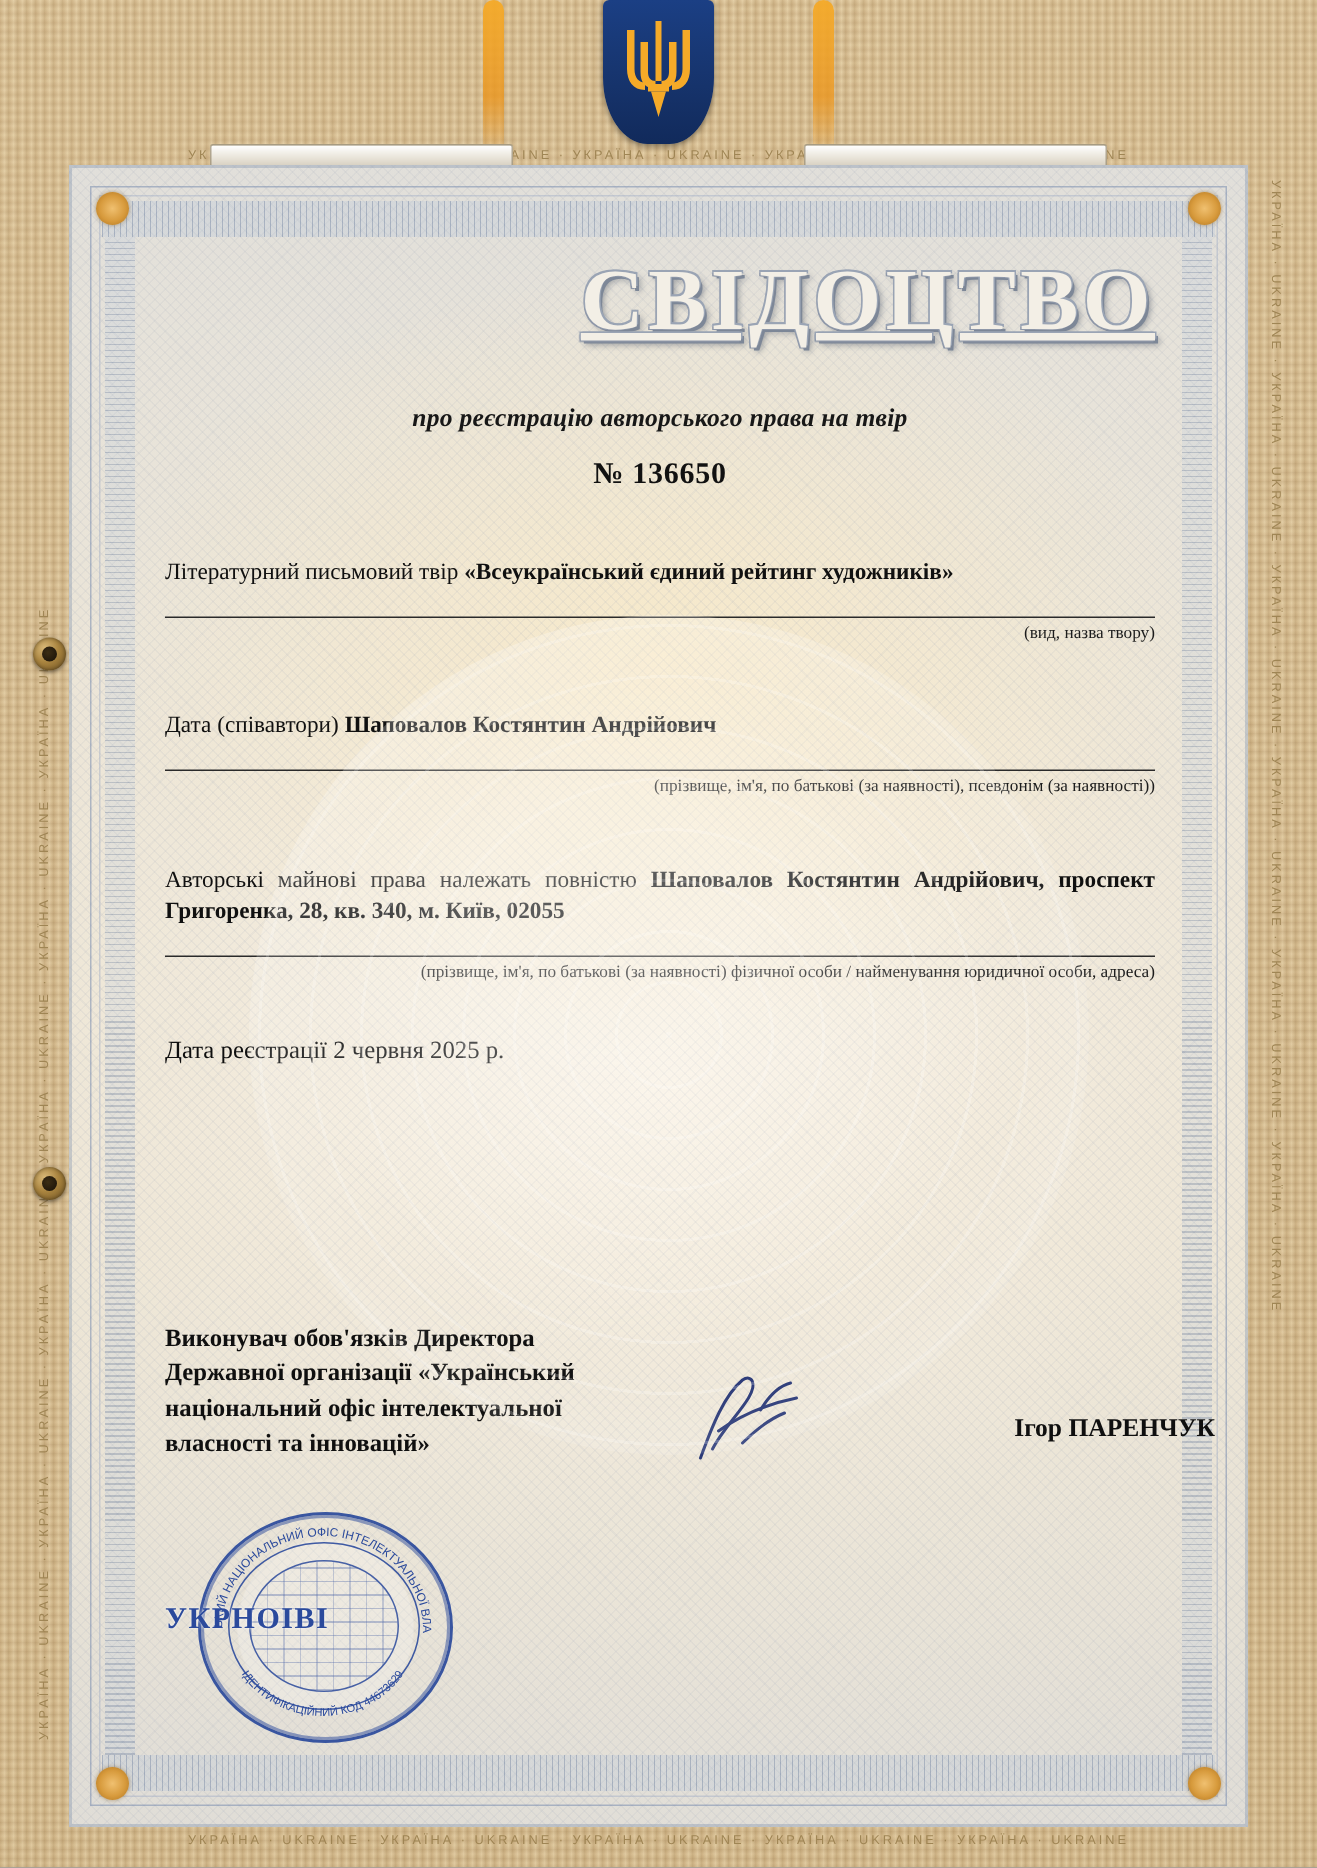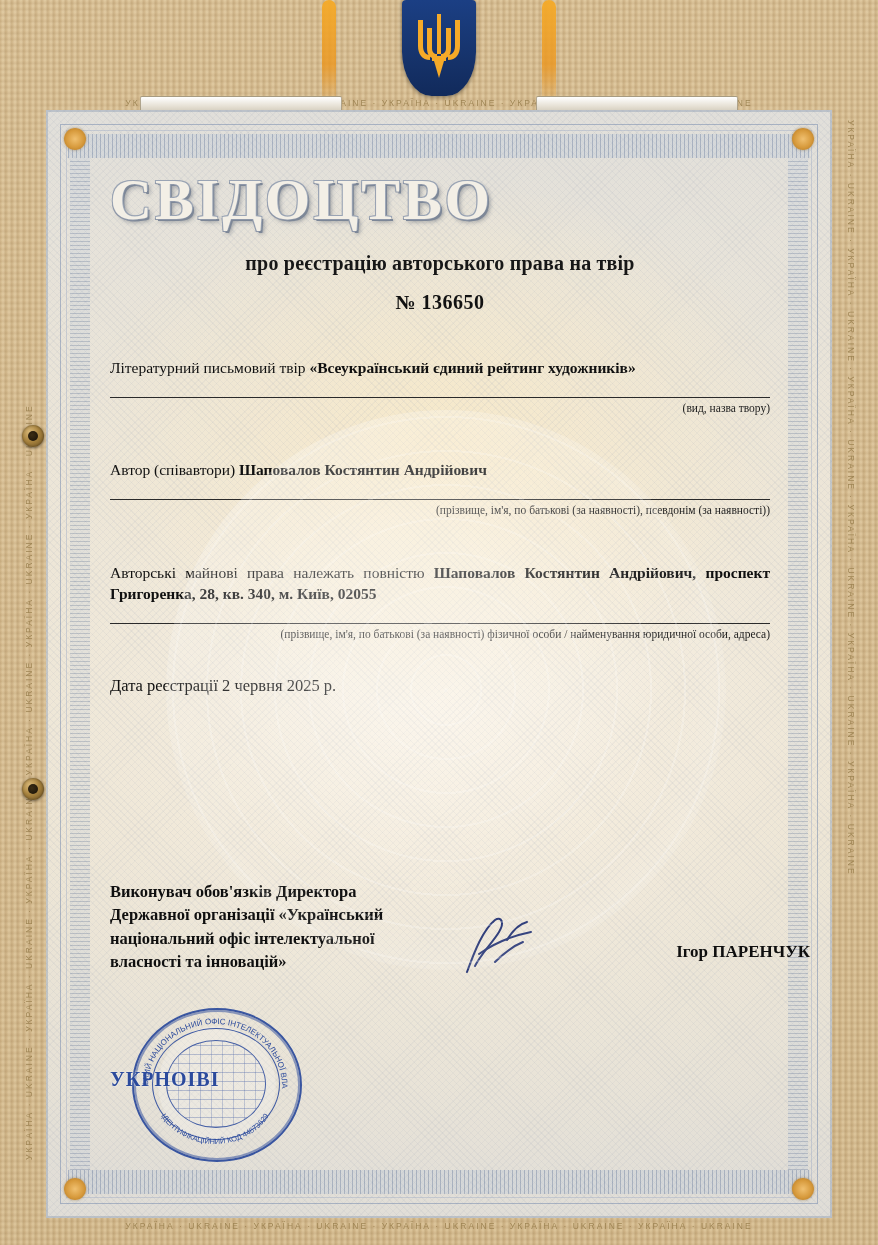--- a/index.html
+++ b/index.html
@@ -221,42 +221,44 @@
 
   
   .content {
     position: absolute;
     left: 64px;
     top: 60px;
     width: 660px;
   }
 
   .title {
-    text-align: left;
+    text-align: right;
     font-family: "Liberation Serif", serif;
     font-weight: bold;
     font-size: 58px;
     letter-spacing: 3px;
     color: #f3efe6;
     text-shadow:
       -1px -1px 0 #9aa4b4,
        1px -1px 0 #9aa4b4,
       -1px  1px 0 #8e97a8,
        2px  2px 0 #7d8797,
        3px  3px 4px rgba(60,70,90,.45);
     margin: 0 0 4px 0;
     line-height: 1.05;
+    text-decoration: underline;
   }
   .subtitle {
     text-align: center;
-    font-size: 20px;
+    font-size: 17px;
     font-weight: bold;
     color: #171717;
-    margin-top: 21px;
+    margin-top: 38px;
     letter-spacing: .2px;
+    font-style: italic;
   }
   .number {
     text-align: center;
     font-size: 20px;
     font-weight: bold;
     color: #111;
     margin-top: 16px;
     letter-spacing: .5px;
   }
 
@@ -443,21 +445,21 @@
 
       <div class="field">
         <div class="underline-row">
           <span class="lead">Літературний письмовий твір </span><span class="val">«Всеукраїнський єдиний рейтинг художників»</span>
         </div>
         <div class="caption">(вид, назва твору)</div>
       </div>
 
       <div class="field">
         <div class="underline-row">
-          <span class="lead">Автор (співавтори) </span><span class="val">Шаповалов Костянтин Андрійович</span>
+          <span class="lead">Дата (співавтори) </span><span class="val">Шаповалов Костянтин Андрійович</span>
         </div>
         <div class="caption">(прізвище, ім'я, по батькові (за наявності), псевдонім (за наявності))</div>
       </div>
 
       <div class="field">
         <div class="underline-row justify-block">
           <span class="lead">Авторські майнові права належать повністю </span><span class="val">Шаповалов Костянтин Андрійович, проспект Григоренка, 28, кв. 340, м. Київ, 02055</span>
         </div>
         <div class="caption">(прізвище, ім'я, по батькові (за наявності) фізичної особи / найменування юридичної особи, адреса)</div>
       </div>

